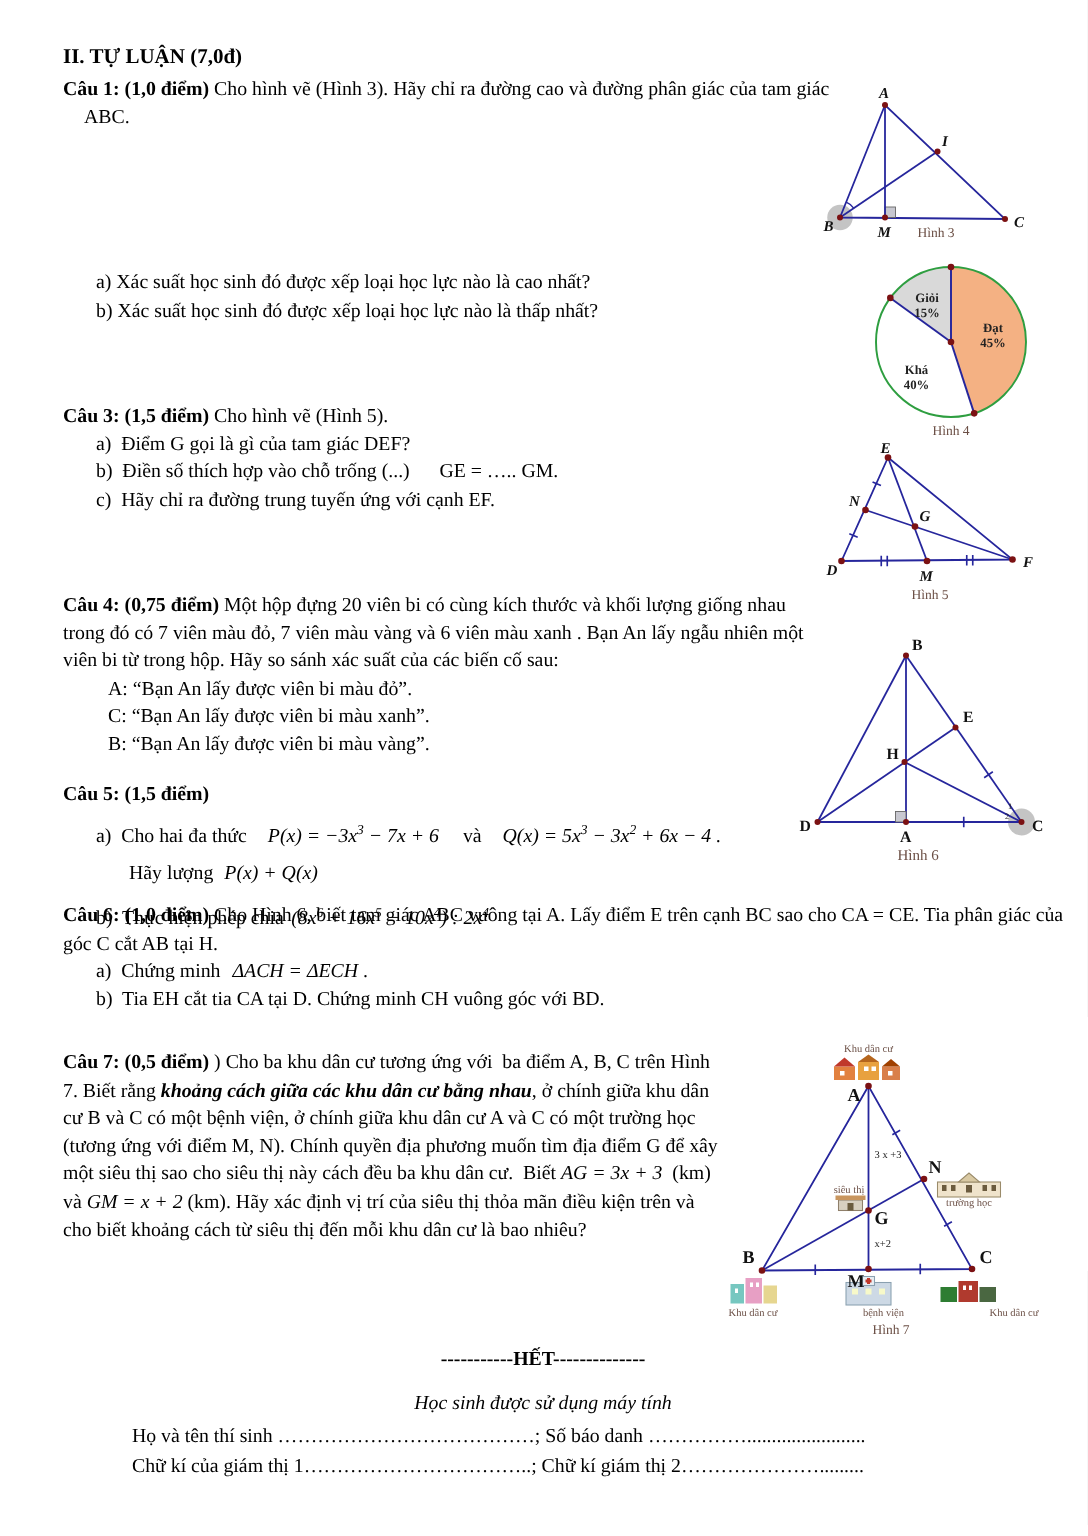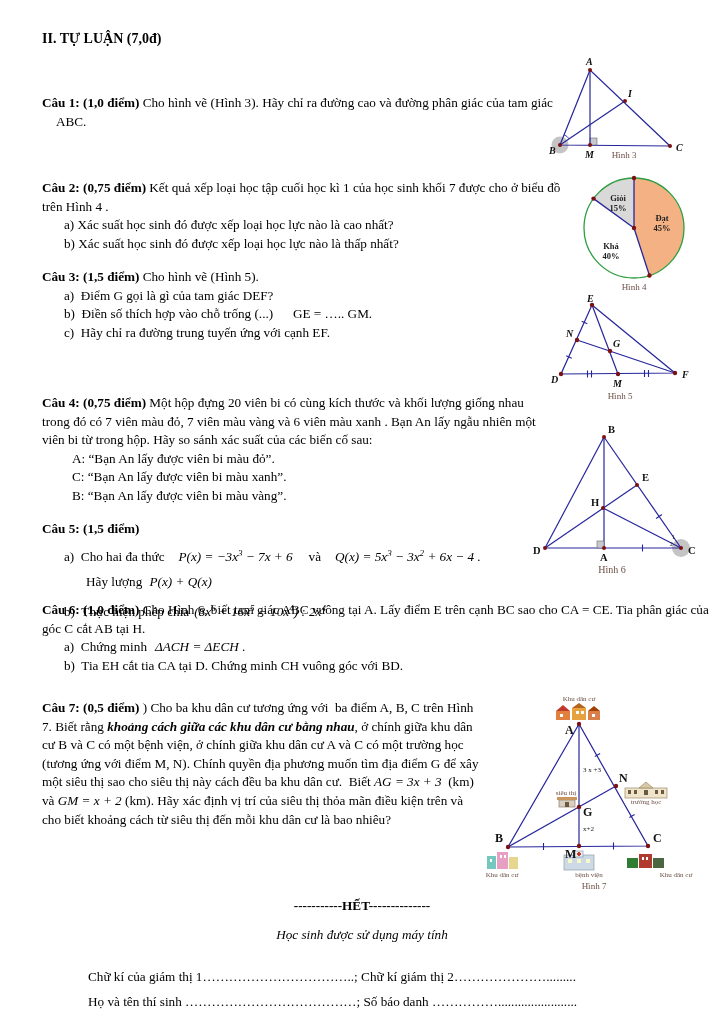--- a/index.html
+++ b/index.html
@@ -5,21 +5,21 @@
   html,body{margin:0;padding:0;background:#e9e9e9;}
   .page{position:relative;width:725px;height:1024px;background:#ffffff;margin:0 auto;
         font-family:"Liberation Serif",serif;font-size:13.2px;line-height:18.6px;color:#000000;overflow:hidden;padding-left:31px;}
   .blk{position:absolute;left:42px;}
   .b{font-weight:bold;}
   .i{font-style:italic;}
   .bi{font-weight:bold;font-style:italic;}
   .m{font-style:italic;}
   .items{padding-left:22px;}
   .abc{padding-left:30px;}
-  .ind{padding-left:14px;text-indent:-14px;margin-top:44px;}
+  .ind{padding-left:14px;text-indent:-14px;}
   .sup{font-size:9px;vertical-align:5px;font-style:italic;}
   .fig{position:absolute;}
   svg text{font-family:"Liberation Serif",serif;}
   .plab{font-style:italic;font-weight:bold;font-size:10px;fill:#111;}
   .plab2{font-weight:bold;font-size:10.5px;fill:#111;}
   .plab3{font-weight:bold;font-size:12px;fill:#111;}
   .cap{font-size:9px;fill:#6b4f45;text-anchor:middle;}
   .slab{font-size:7px;fill:#6b4f45;text-anchor:middle;}
   .seg{font-size:7px;fill:#222;}
   .pielab{font-weight:bold;font-size:8.5px;fill:#222;text-anchor:middle;}
@@ -60,21 +60,20 @@
     </g>
     <text class="plab" x="50" y="15">A</text>
     <text class="plab" x="13" y="104">B</text>
     <text class="plab" x="140" y="101">C</text>
     <text class="plab" x="49" y="108">M</text>
     <text class="plab" x="92" y="47">I</text>
     <text class="cap" x="88" y="108">Hình 3</text>
   </svg>
 
   <div class="blk" style="top:179px;width:520px;">
-    <div><span class="b">Câu 2: (0,75 điểm)</span><span> Kết quả xếp loại học tập cuối học kì 1 của học sinh khối 7 được cho ở biểu đồ trên Hình 4 .</span></div>
     <div class="items">a) Xác suất học sinh đó được xếp loại học lực nào là cao nhất?</div>
     <div class="items">b) Xác suất học sinh đó được xếp loại học lực nào là thấp nhất?</div>
   </div>
 
   <svg class="fig" style="left:556px;top:170px;" width="160" height="124" viewBox="0 0 160 124">
     <path d="M78,58 L78,8 A50,50 0 0 1 93.45,105.55 Z" fill="#f4b183"></path>
     <path d="M78,58 L93.45,105.55 A50,50 0 0 1 37.55,28.61 Z" fill="#ffffff"></path>
     <path d="M78,58 L37.55,28.61 A50,50 0 0 1 78,8 Z" fill="#d9d9d9"></path>
     <circle cx="78" cy="58" r="50" fill="none" stroke="#2e9e40" stroke-width="1.3"></circle>
     <g stroke="#26269c" stroke-width="1.3">
@@ -281,16 +280,16 @@
     <text class="plab3" x="176" y="148">C</text>
     <text class="plab3" x="88" y="164">M</text>
     <text class="slab" x="25" y="183">Khu dân cư</text>
     <text class="slab" x="112" y="183">bệnh viện</text>
     <text class="slab" x="199" y="183">Khu dân cư</text>
     <text class="cap" x="117" y="195">Hình 7</text>
   </svg>
 
   <div class="blk footer-c" style="top:897px;width:640px;"><span class="b">-----------HẾT--------------</span></div>
   <div class="blk footer-c i" style="top:926px;width:640px;">Học sinh được sử dụng máy tính</div>
-  <div class="blk" style="top:948px;width:618px;padding-left:46px;margin-top:45px;">Họ và tên thí sinh …………………………………; Số báo danh ……………........................</div>
+  <div class="blk" style="top:948px;width:618px;padding-left:46px;">Họ và tên thí sinh …………………………………; Số báo danh ……………........................</div>
   <div class="blk" style="top:968px;width:618px;padding-left:46px;">Chữ kí của giám thị 1……………………………..; Chữ kí giám thị 2………………….........</div>
 
 </div>
 
 </body></html>

